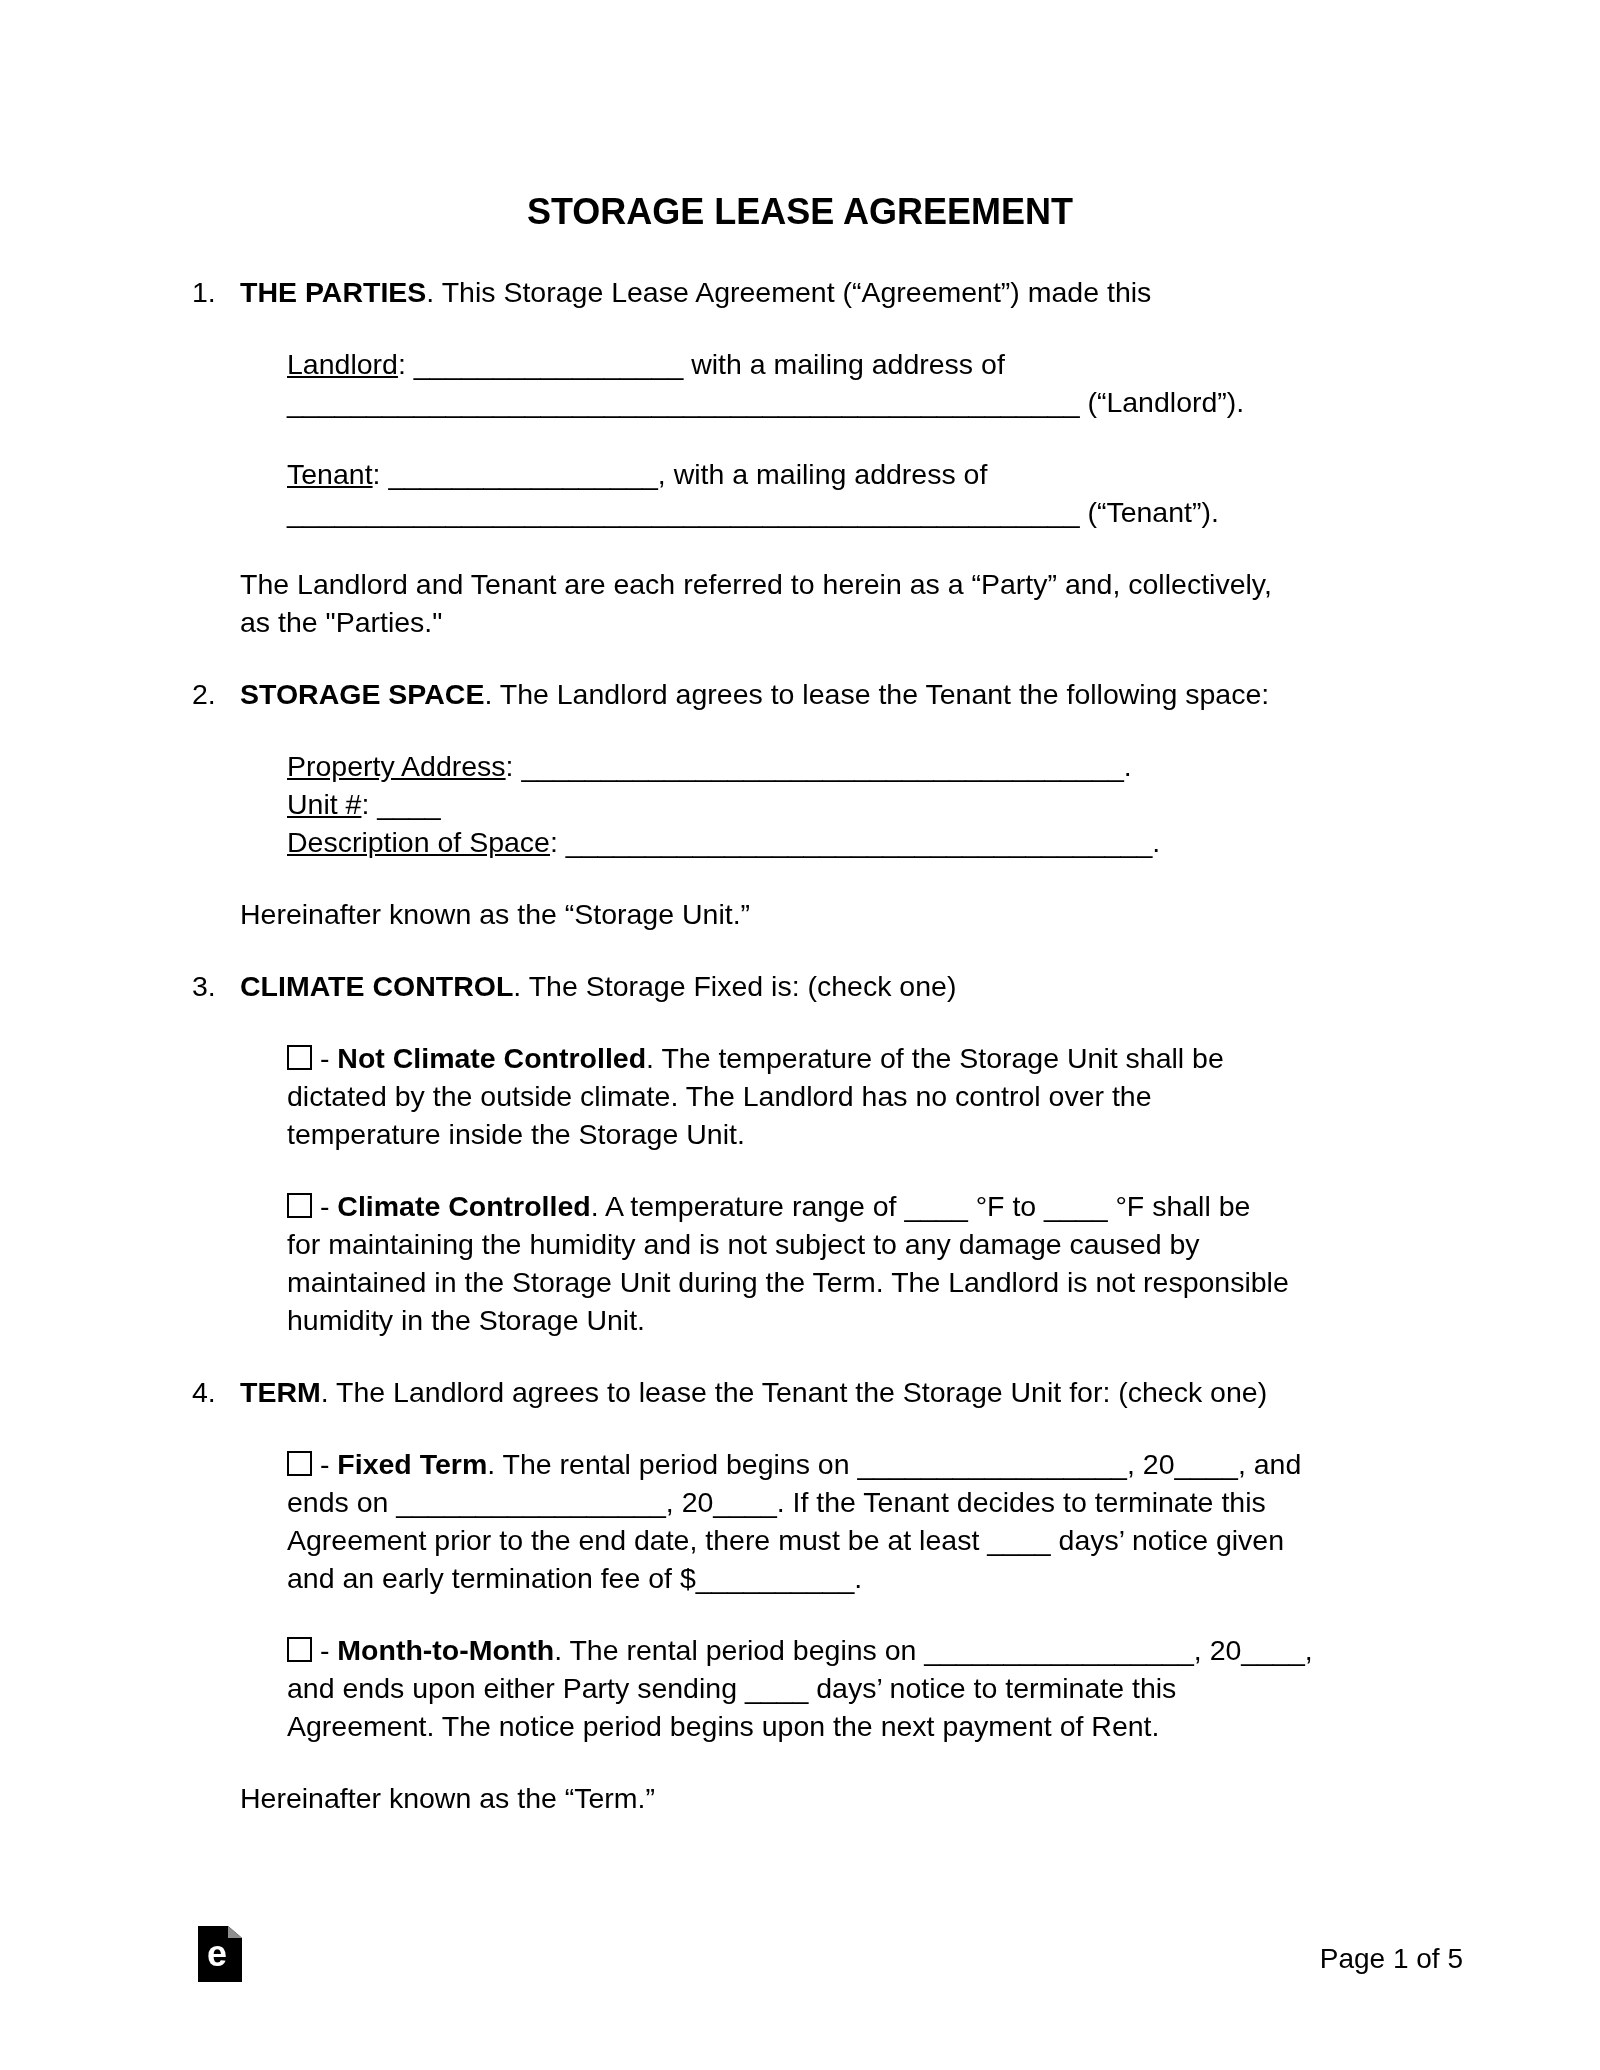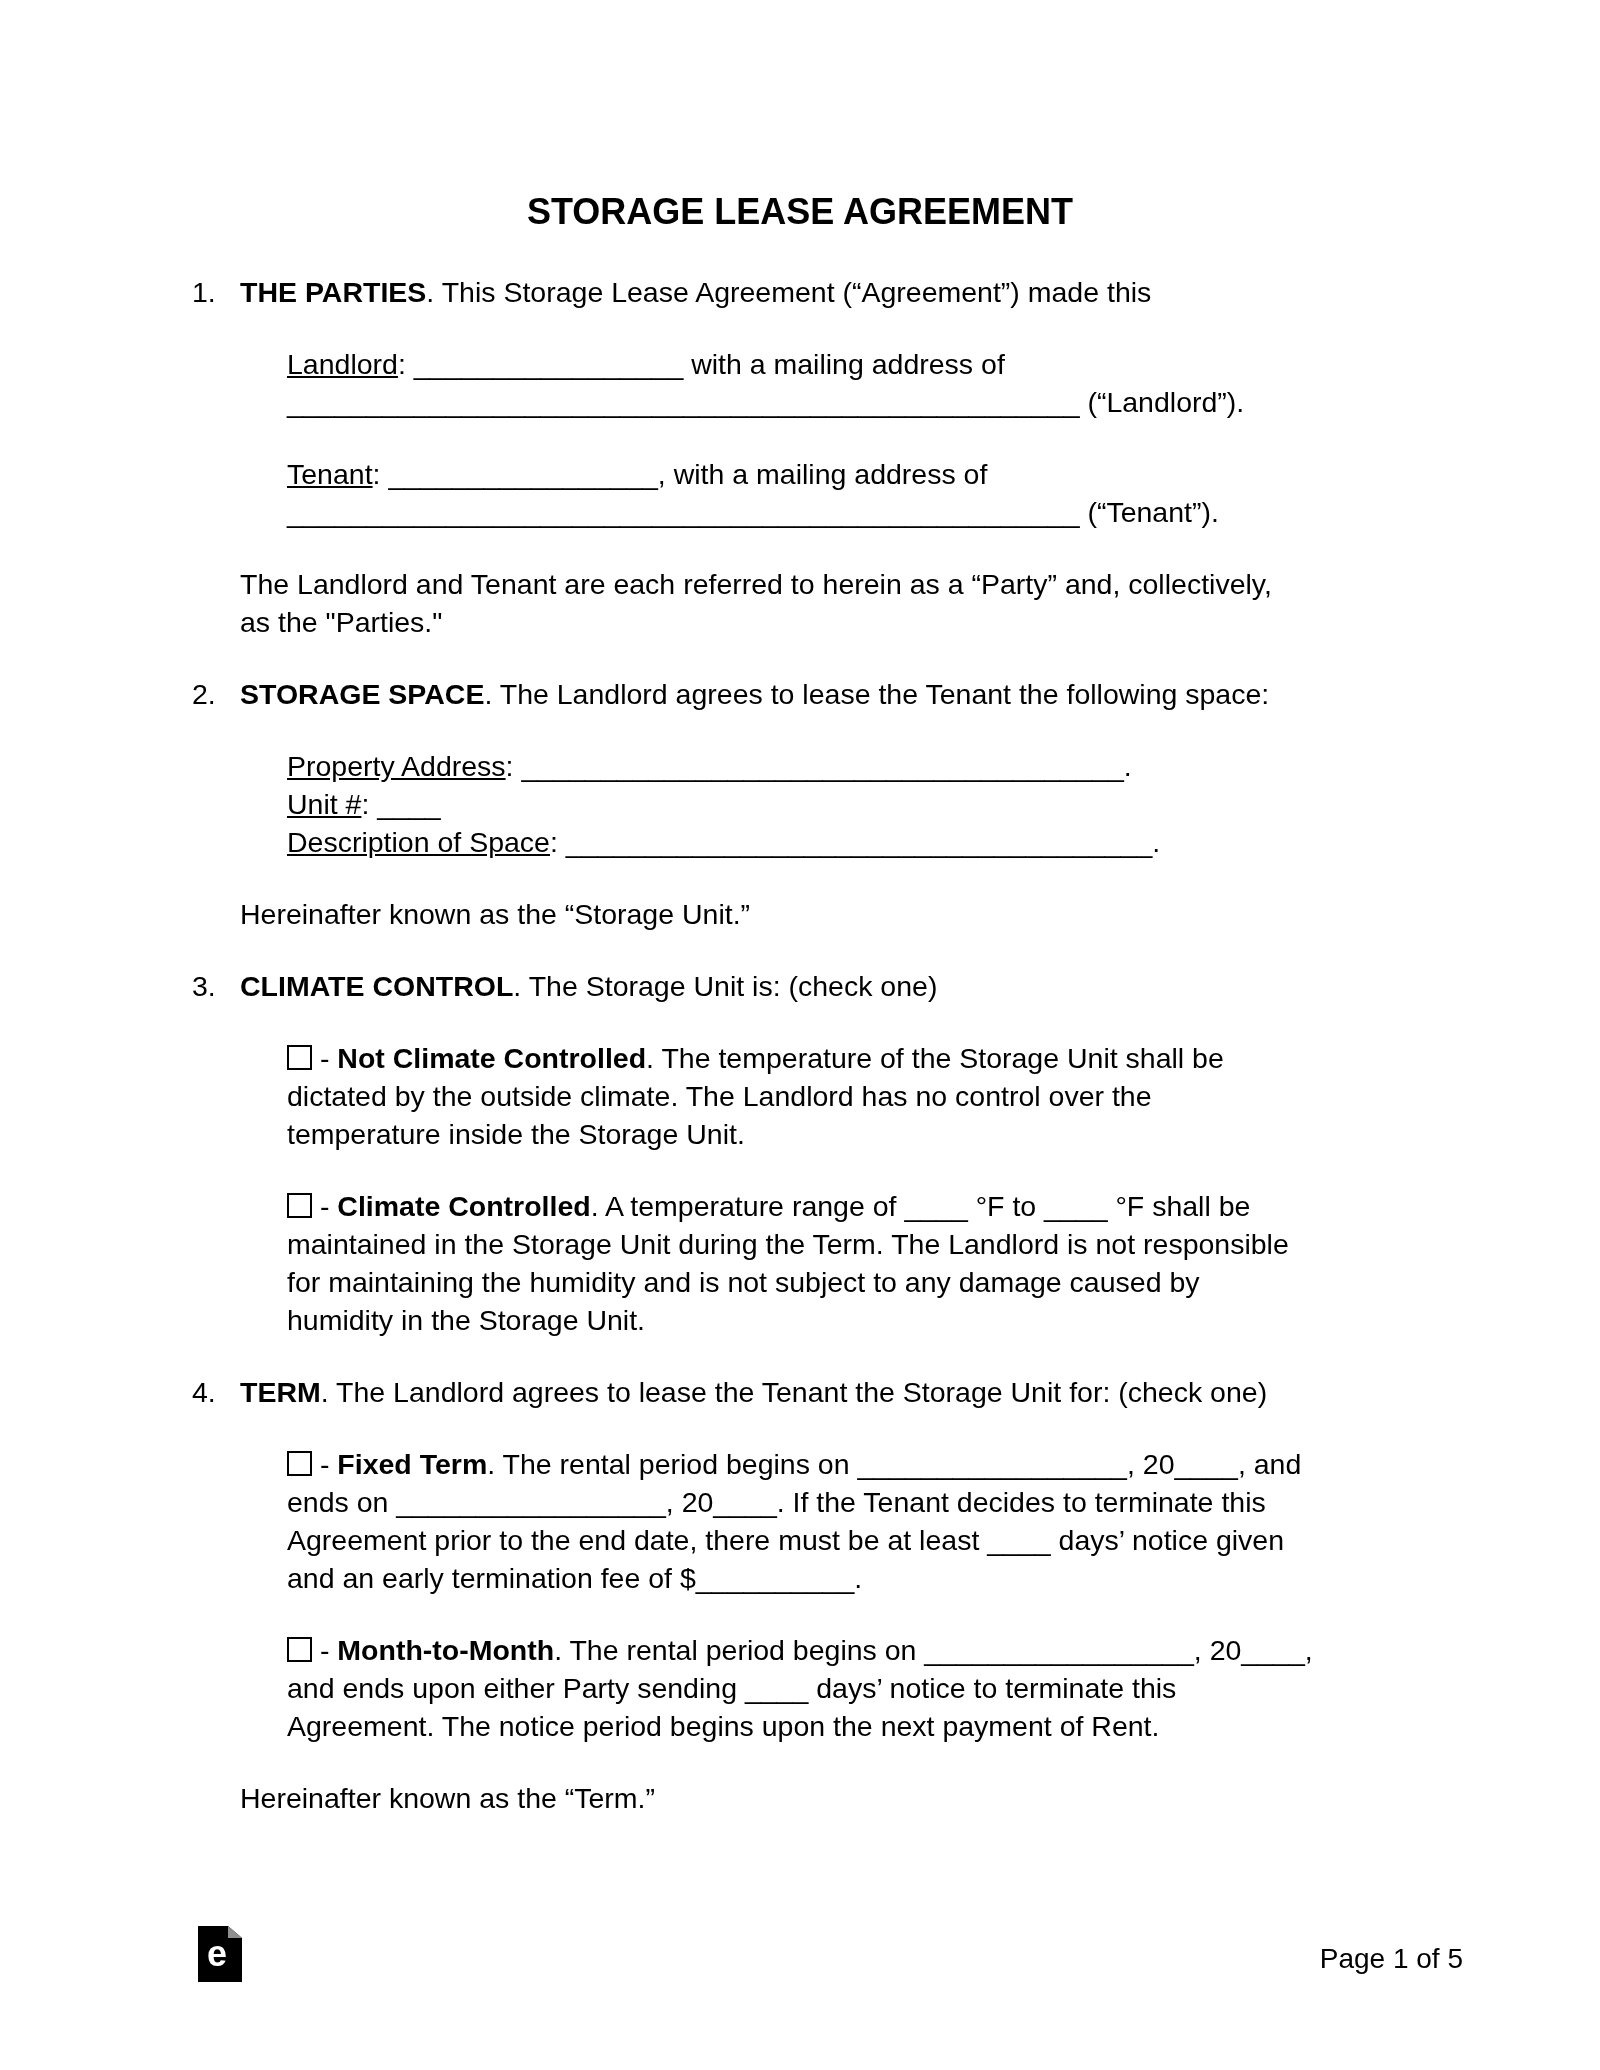--- a/index.html
+++ b/index.html
@@ -76,31 +76,31 @@
           </div>
           <div class="block">
             <div class="line"><span>Hereinafter known as the “Storage Unit.”</span></div>
           </div>
         </div>
       </div>
       <div class="sec">
         <div class="sec-num">3.</div>
         <div class="sec-body">
           <div class="block">
-            <div class="line"><span class="seg-b">CLIMATE CONTROL</span><span>. The Storage Unit is: (check one)</span></div>
+            <div class="line"><span class="seg-b">CLIMATE CONTROL</span><span>. The Storage Fixed is: (check one)</span></div>
           </div>
           <div class="block ind">
             <div class="line"><span class="cbx"></span><span> - </span><span class="seg-b">Not Climate Controlled</span><span>. The temperature of the Storage Unit shall be</span></div>
             <div class="line"><span>dictated by the outside climate. The Landlord has no control over the</span></div>
             <div class="line"><span>temperature inside the Storage Unit.</span></div>
           </div>
           <div class="block ind">
             <div class="line"><span class="cbx"></span><span> - </span><span class="seg-b">Climate Controlled</span><span>. A temperature range of ____ °F to ____ °F shall be</span></div>
+            <div class="line"><span>for maintaining the humidity and is not subject to any damage caused by</span></div>
             <div class="line"><span>maintained in the Storage Unit during the Term. The Landlord is not responsible</span></div>
-            <div class="line"><span>for maintaining the humidity and is not subject to any damage caused by</span></div>
             <div class="line"><span>humidity in the Storage Unit.</span></div>
           </div>
         </div>
       </div>
       <div class="sec">
         <div class="sec-num">4.</div>
         <div class="sec-body">
           <div class="block">
             <div class="line"><span class="seg-b">TERM</span><span>. The Landlord agrees to lease the Tenant the Storage Unit for: (check one)</span></div>
           </div>

